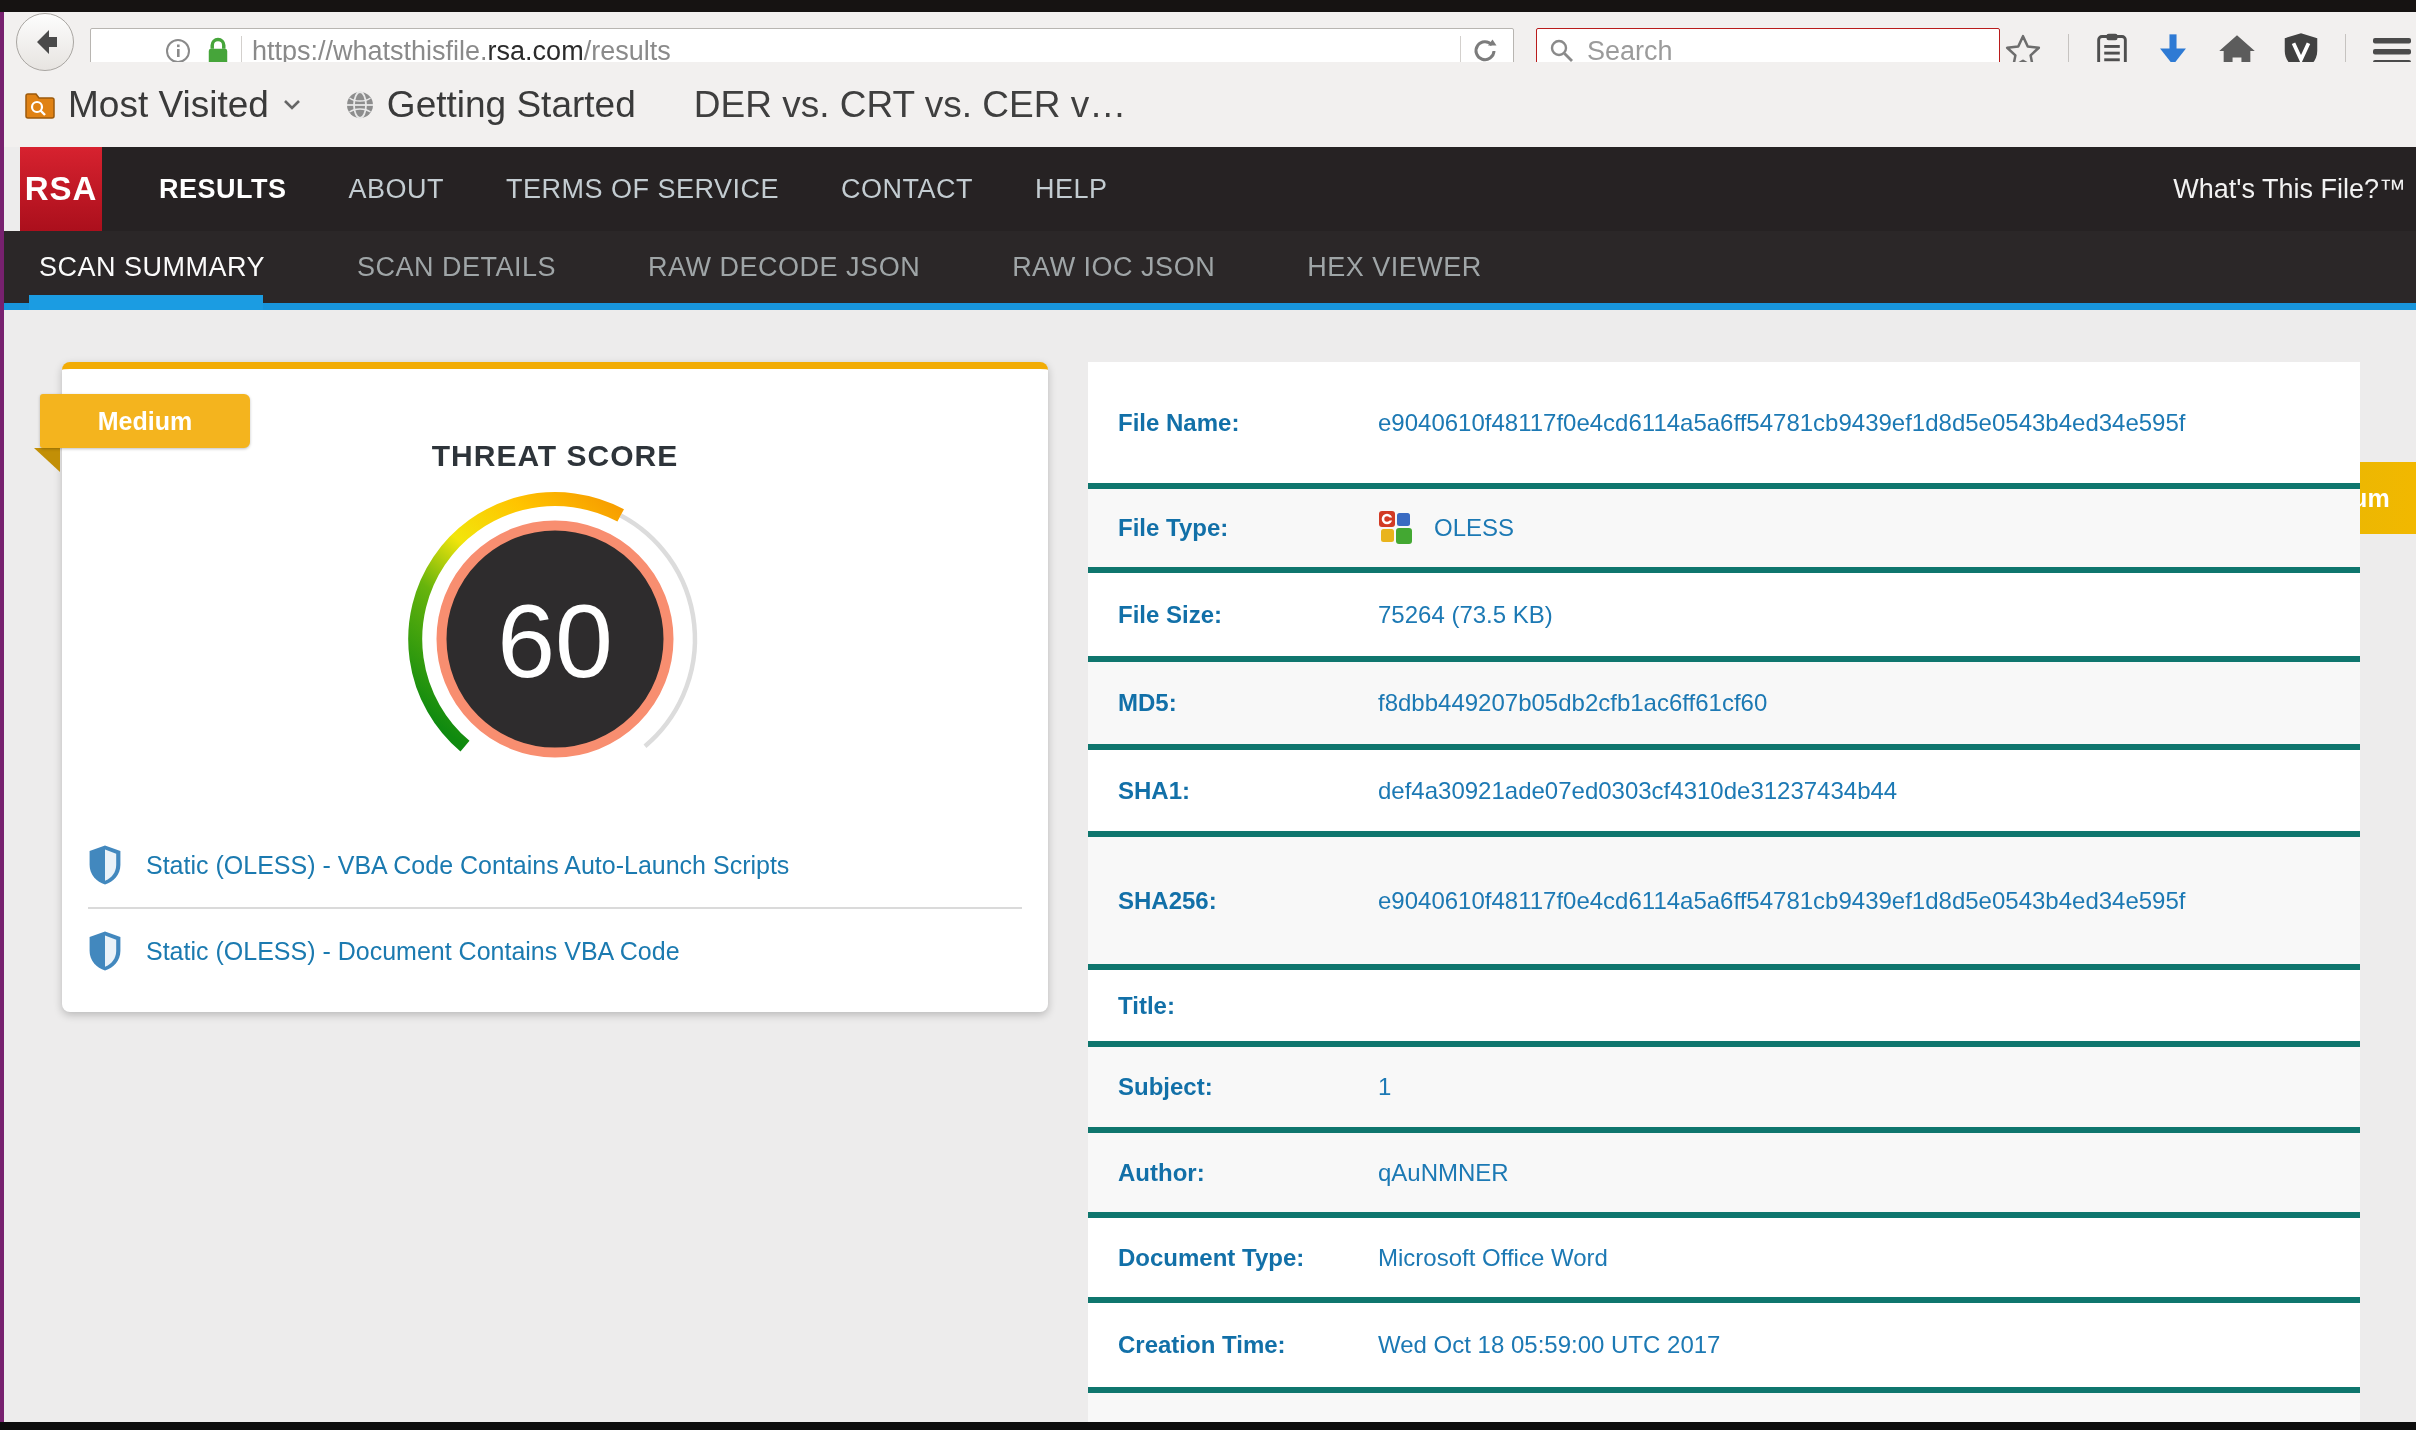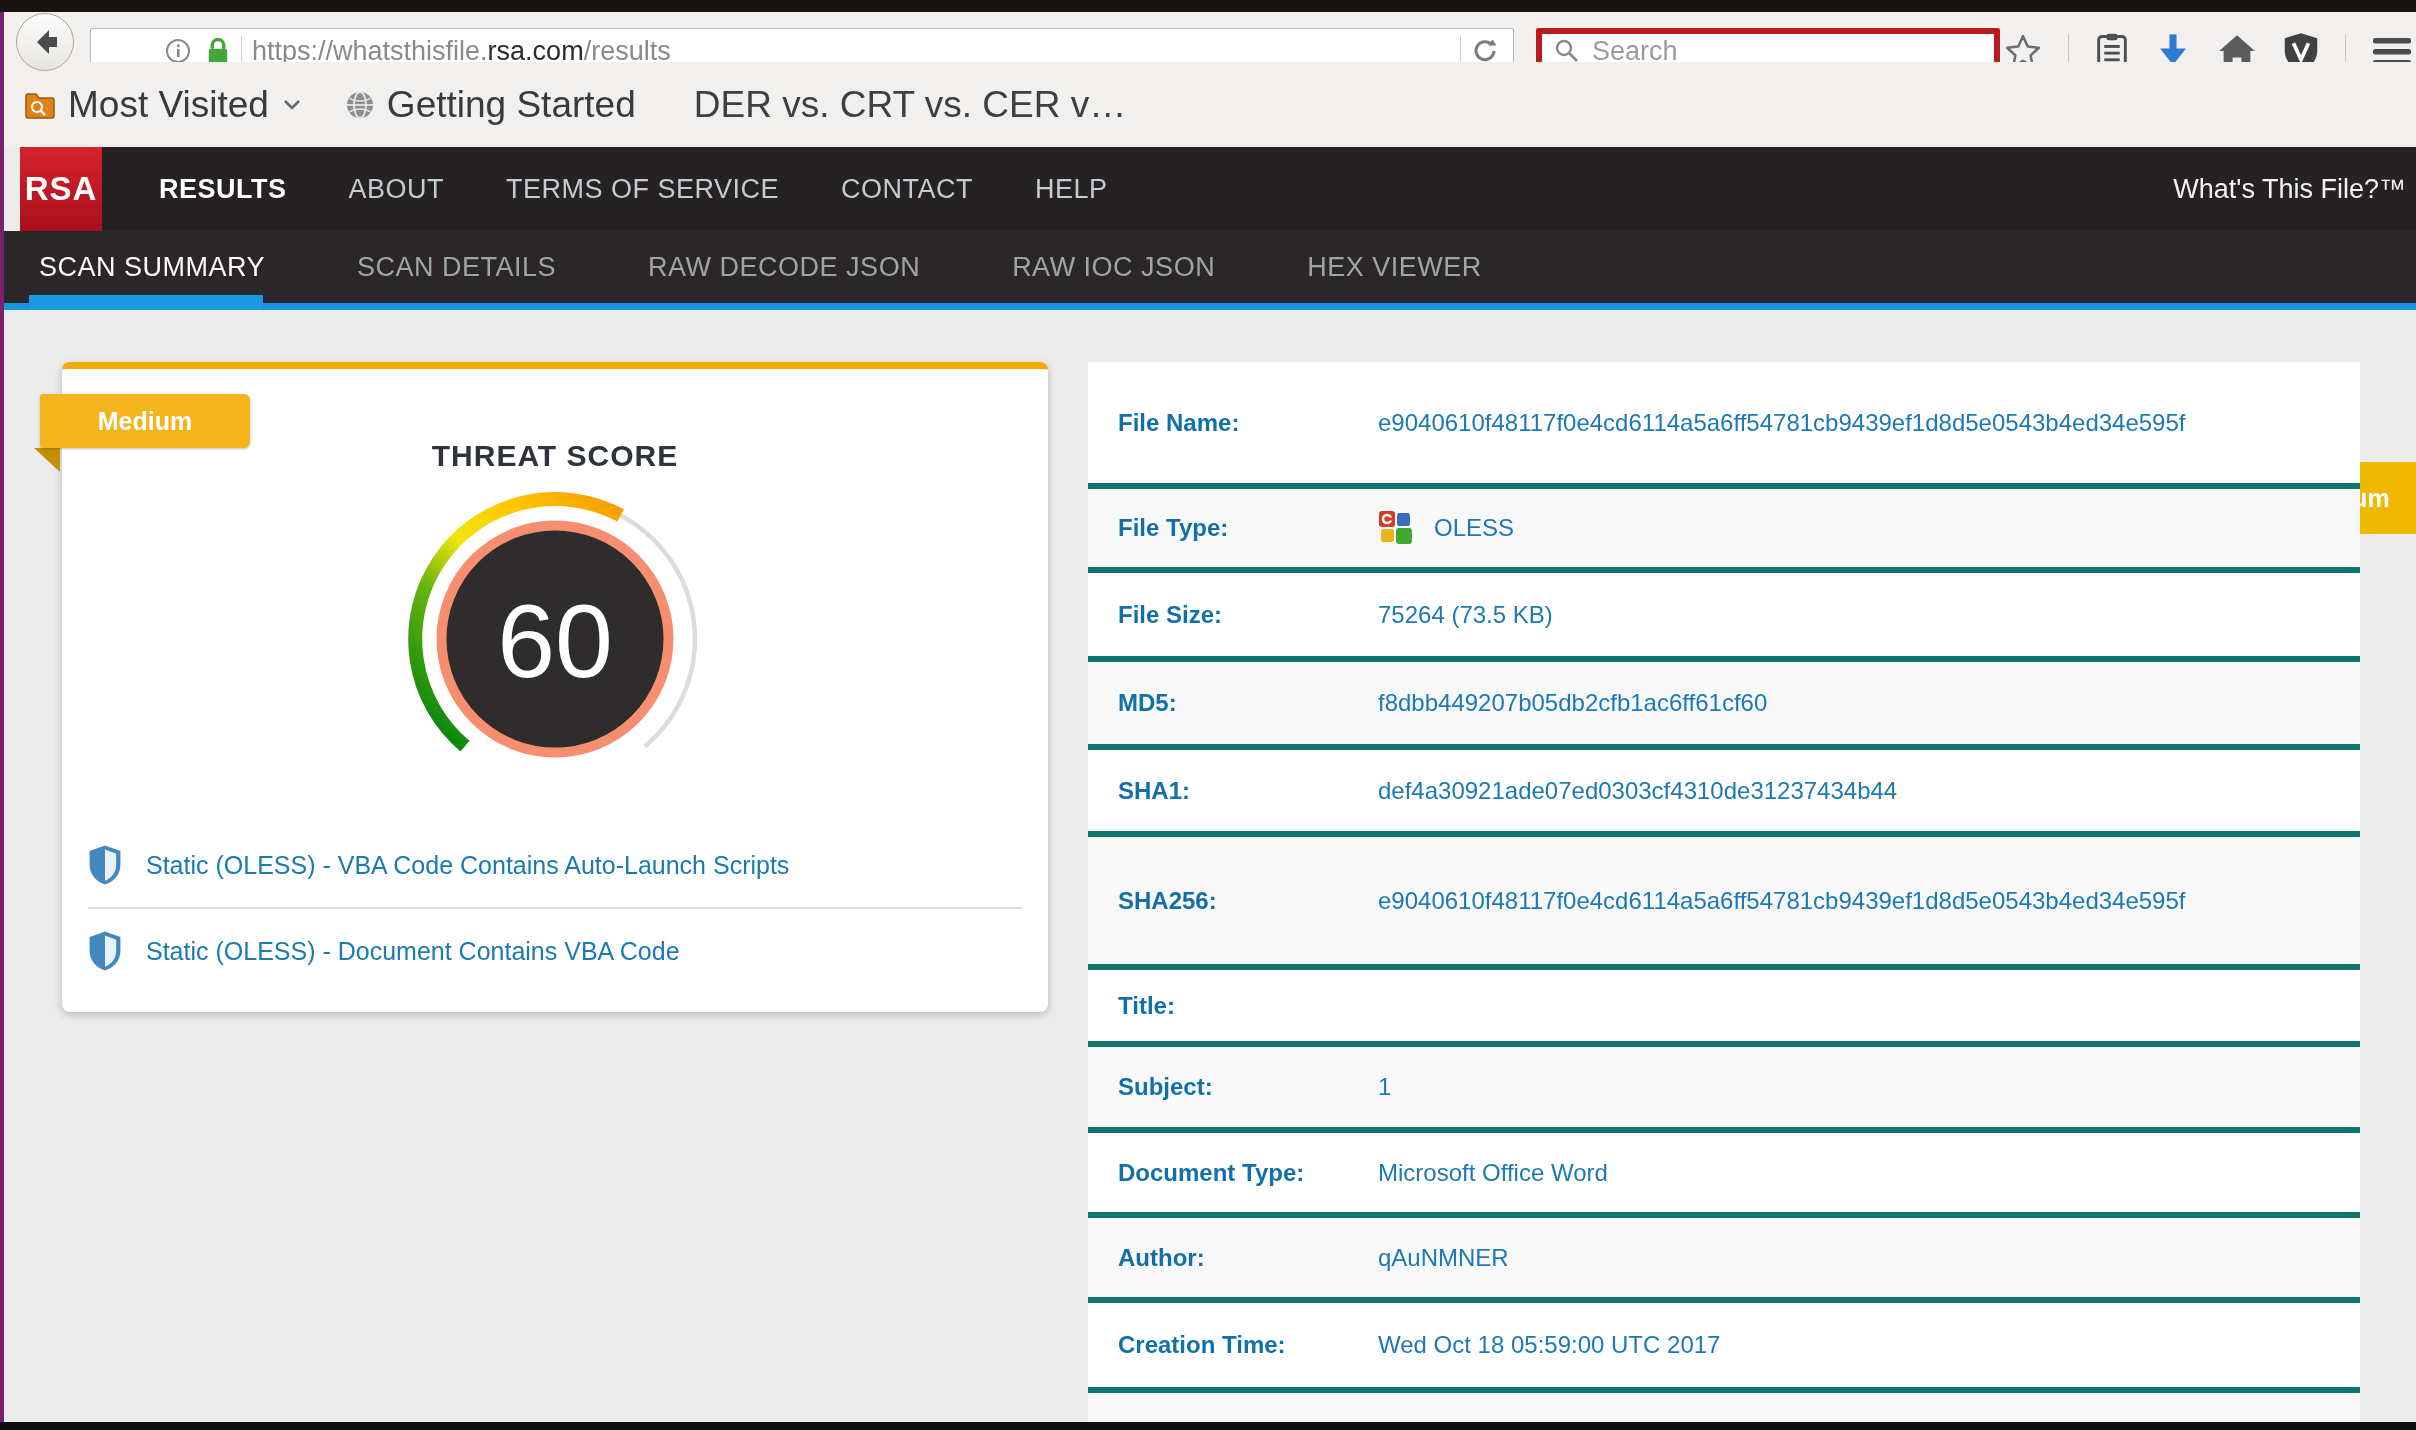--- a/index.html
+++ b/index.html
@@ -19,21 +19,21 @@
   .back-btn{position:absolute;left:16px;top:13px;width:58px;height:58px;border-radius:50%;
     background:linear-gradient(#fdfdfd,#e7e4e1);border:1px solid #a9a6a2;box-sizing:border-box;
     display:flex;align-items:center;justify-content:center;z-index:5;}
   .urlbar{position:absolute;left:86px;top:16px;width:1424px;height:46px;background:#fff;
     border:1px solid #b8b5b1;border-radius:2px;box-sizing:border-box;display:flex;align-items:center;}
   .urlbar .sep{width:1px;height:30px;background:#d3d0cd;margin:0 10px;}
   .url-text{font-size:27px;white-space:nowrap;}
   .url-dim{color:#8a8a8a;} .url-domain{color:#2b2b2b;}
   .url-reload{margin-left:auto;display:flex;align-items:center;}
   .searchbar{position:absolute;left:1532px;top:16px;width:464px;height:46px;background:#fff;
-    border:6px solid #b91c1c;border-radius:2px;box-sizing:border-box;display:flex;align-items:center;padding:0 12px;}
+    border:1px solid #b91c1c;border-radius:2px;box-sizing:border-box;display:flex;align-items:center;padding:0 12px;}
   .search-input{border:none;outline:none;background:transparent;font-size:27px;color:#444;
     font-family:"Liberation Sans",sans-serif;width:100%;margin-left:10px;}
   .search-input::placeholder{color:#9b9b9b;}
   .tb-icons{position:absolute;left:2000px;top:18px;height:44px;display:flex;align-items:center;gap:26px;}
   .tb-divider{width:1px;height:36px;background:#c6c3c0;}
   .bm-items{display:flex;align-items:center;height:85px;padding-left:20px;gap:18px;}
   .bm-item{display:flex;align-items:center;gap:12px;font-size:37px;color:#3a3a3a;}
   .bm-item.noicon{margin-left:40px;color:#3f3f3f;}
   .chev{margin-left:2px;}
 
@@ -348,32 +348,32 @@
       <div class="ft-value">
         <span></span>
       </div>
     </div>
     <div class="ft-row alt" style="height: 86px;">
       <div class="ft-label">Subject:</div>
       <div class="ft-value">
         <span>1</span>
       </div>
     </div>
+    <div class="ft-row alt" style="height: 85px;">
+      <div class="ft-label">Author:</div>
+      <div class="ft-value">
+        <span>qAuNMNER</span>
+      </div>
+    </div>
     <div class="ft-row" style="height: 85px;">
       <div class="ft-label">Document Type:</div>
       <div class="ft-value">
         <span>Microsoft Office Word</span>
       </div>
     </div>
-    <div class="ft-row alt" style="height: 85px;">
-      <div class="ft-label">Author:</div>
-      <div class="ft-value">
-        <span>qAuNMNER</span>
-      </div>
-    </div>
     <div class="ft-row" style="height: 90px;">
       <div class="ft-label">Creation Time:</div>
       <div class="ft-value">
         <span>Wed Oct 18 05:59:00 UTC 2017</span>
       </div>
     </div>
     <div class="ft-row alt last" style="height: 29px;"></div>
   </div>
 
 </body></html>

